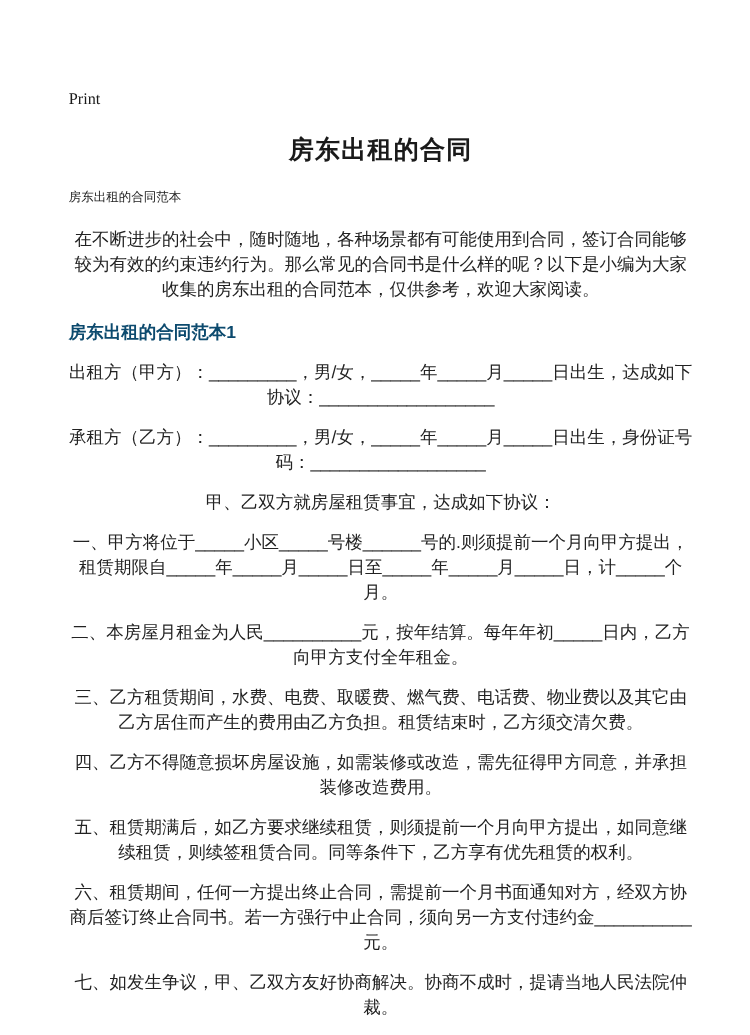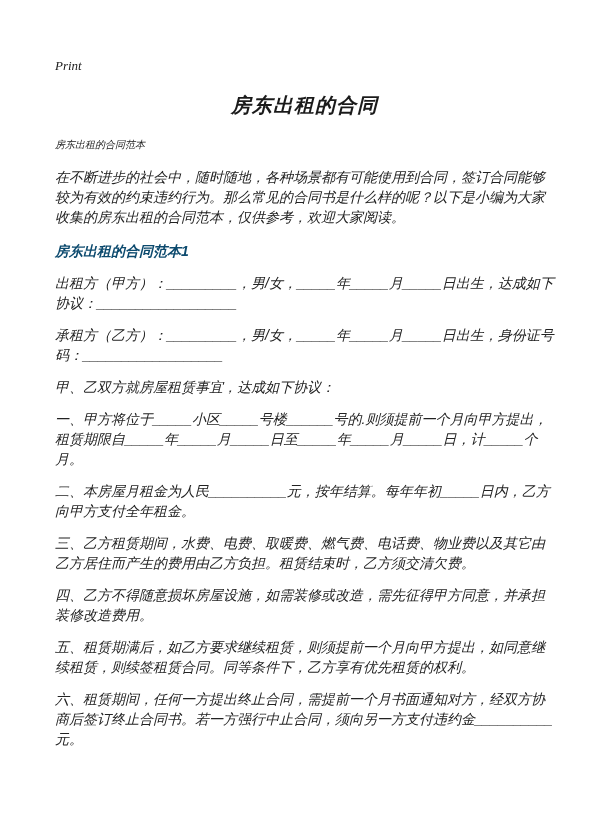--- a/index.html
+++ b/index.html
@@ -10,22 +10,21 @@
   .viewport {
     position: relative;
     width: 600px;
     height: 828px;
     background: #ffffff;
     overflow: hidden;
     font-family: "Liberation Sans", sans-serif;
     color: #222222;
   }
   .page {
-    padding: 56px 46px 0 55px;
-    font-style: italic;
+    padding: 70px 46px 0 55px;
   }
   .print-link {
     font-family: "Liberation Serif", serif;
     font-size: 13px;
     color: #1a1a1a;
     cursor: pointer;
     display: inline-block;
   }
   .doc-title {
     margin: 18px 0 0 0;
@@ -39,21 +38,21 @@
     margin-top: 16px;
     font-size: 10px;
     line-height: 20px;
   }
   .para {
     margin: 12px 0 0 0;
     font-size: 14px;
     line-height: 20px;
     overflow-wrap: break-word;
     word-break: break-all;
-    text-align: left;
+    text-align: center;
   }
   .section-heading {
     margin: 14px 0 0 0;
     font-size: 14px;
     line-height: 20px;
     font-weight: bold;
     color: #0c4a6e;
   }
 </style>
 </head>
@@ -83,16 +82,17 @@
     <p class="para">二、本房屋月租金为人民__________元，按年结算。每年年初_____日内，乙方向甲方支付全年租金。</p>
 
     <p class="para">三、乙方租赁期间，水费、电费、取暖费、燃气费、电话费、物业费以及其它由乙方居住而产生的费用由乙方负担。租赁结束时，乙方须交清欠费。</p>
 
     <p class="para">四、乙方不得随意损坏房屋设施，如需装修或改造，需先征得甲方同意，并承担装修改造费用。</p>
 
     <p class="para">五、租赁期满后，如乙方要求继续租赁，则须提前一个月向甲方提出，如同意继续租赁，则续签租赁合同。同等条件下，乙方享有优先租赁的权利。</p>
 
     <p class="para">六、租赁期间，任何一方提出终止合同，需提前一个月书面通知对方，经双方协商后签订终止合同书。若一方强行中止合同，须向另一方支付违约金__________元。</p>
 
+    <p class="para">七、如发生争议，甲、乙双方友好协商解决。协商不成时，提请当地人民法院仲裁。</p>
 
 
   </div>
 </div>
 
 </body></html>

